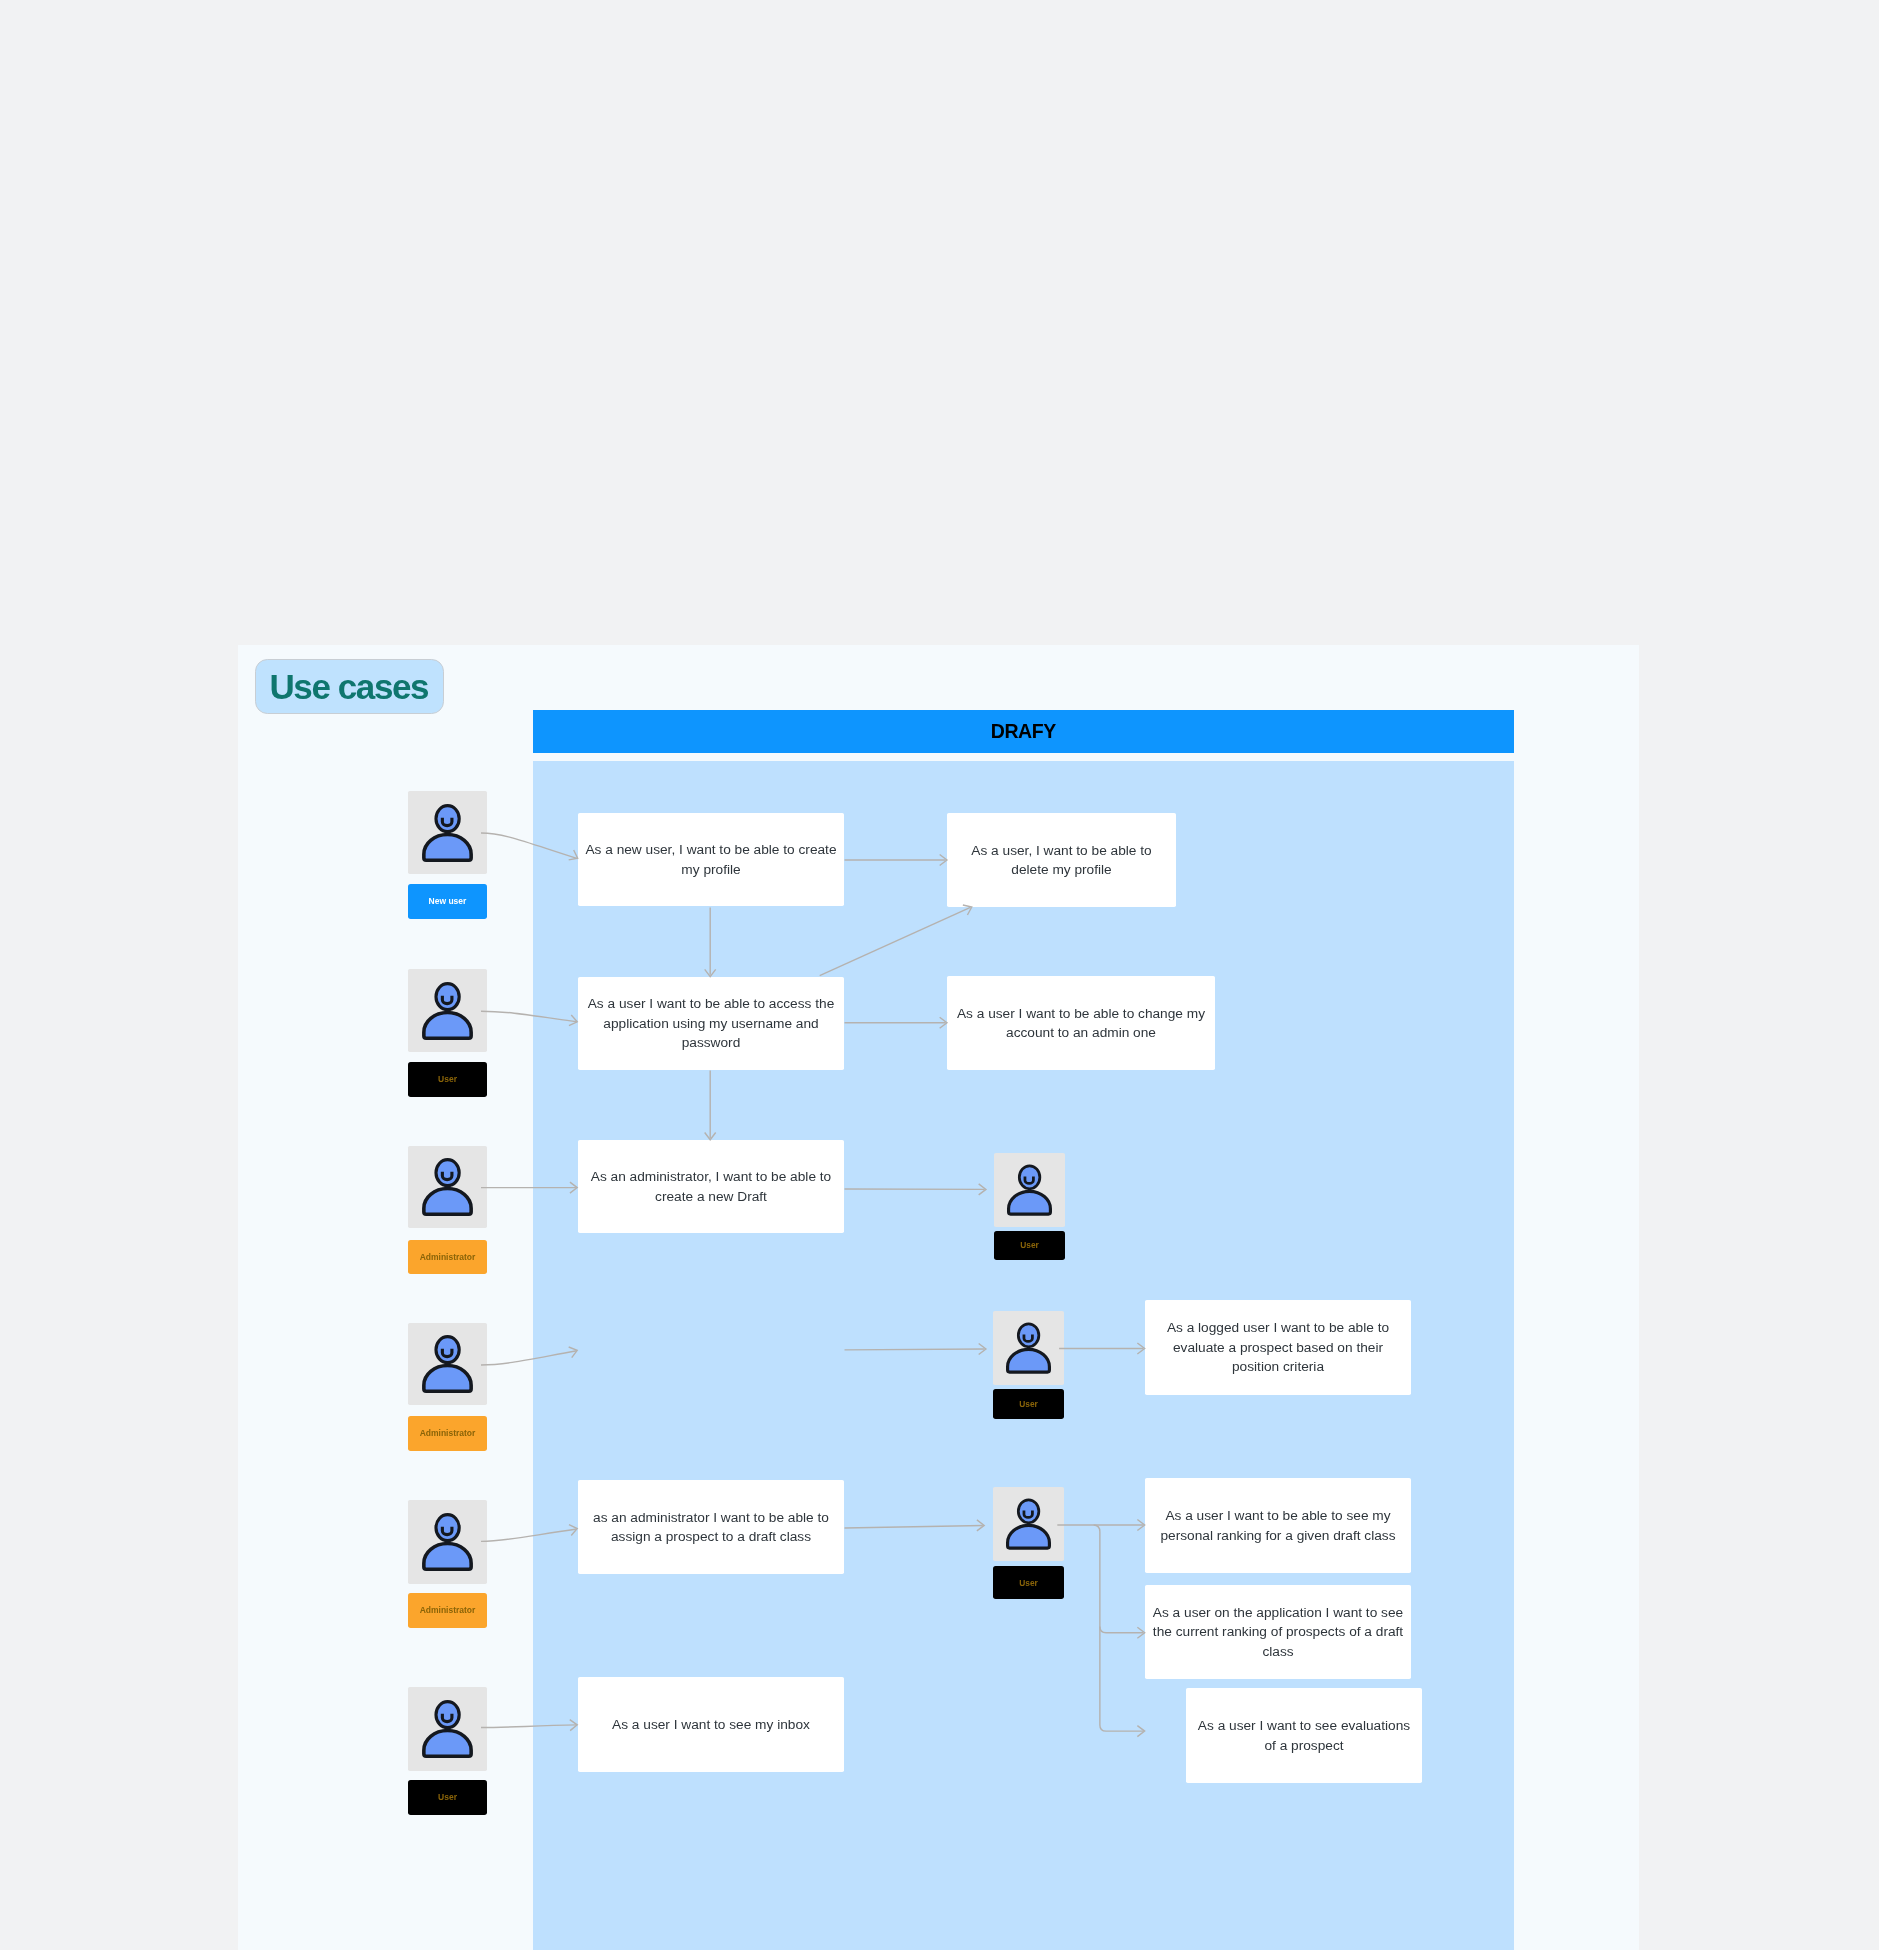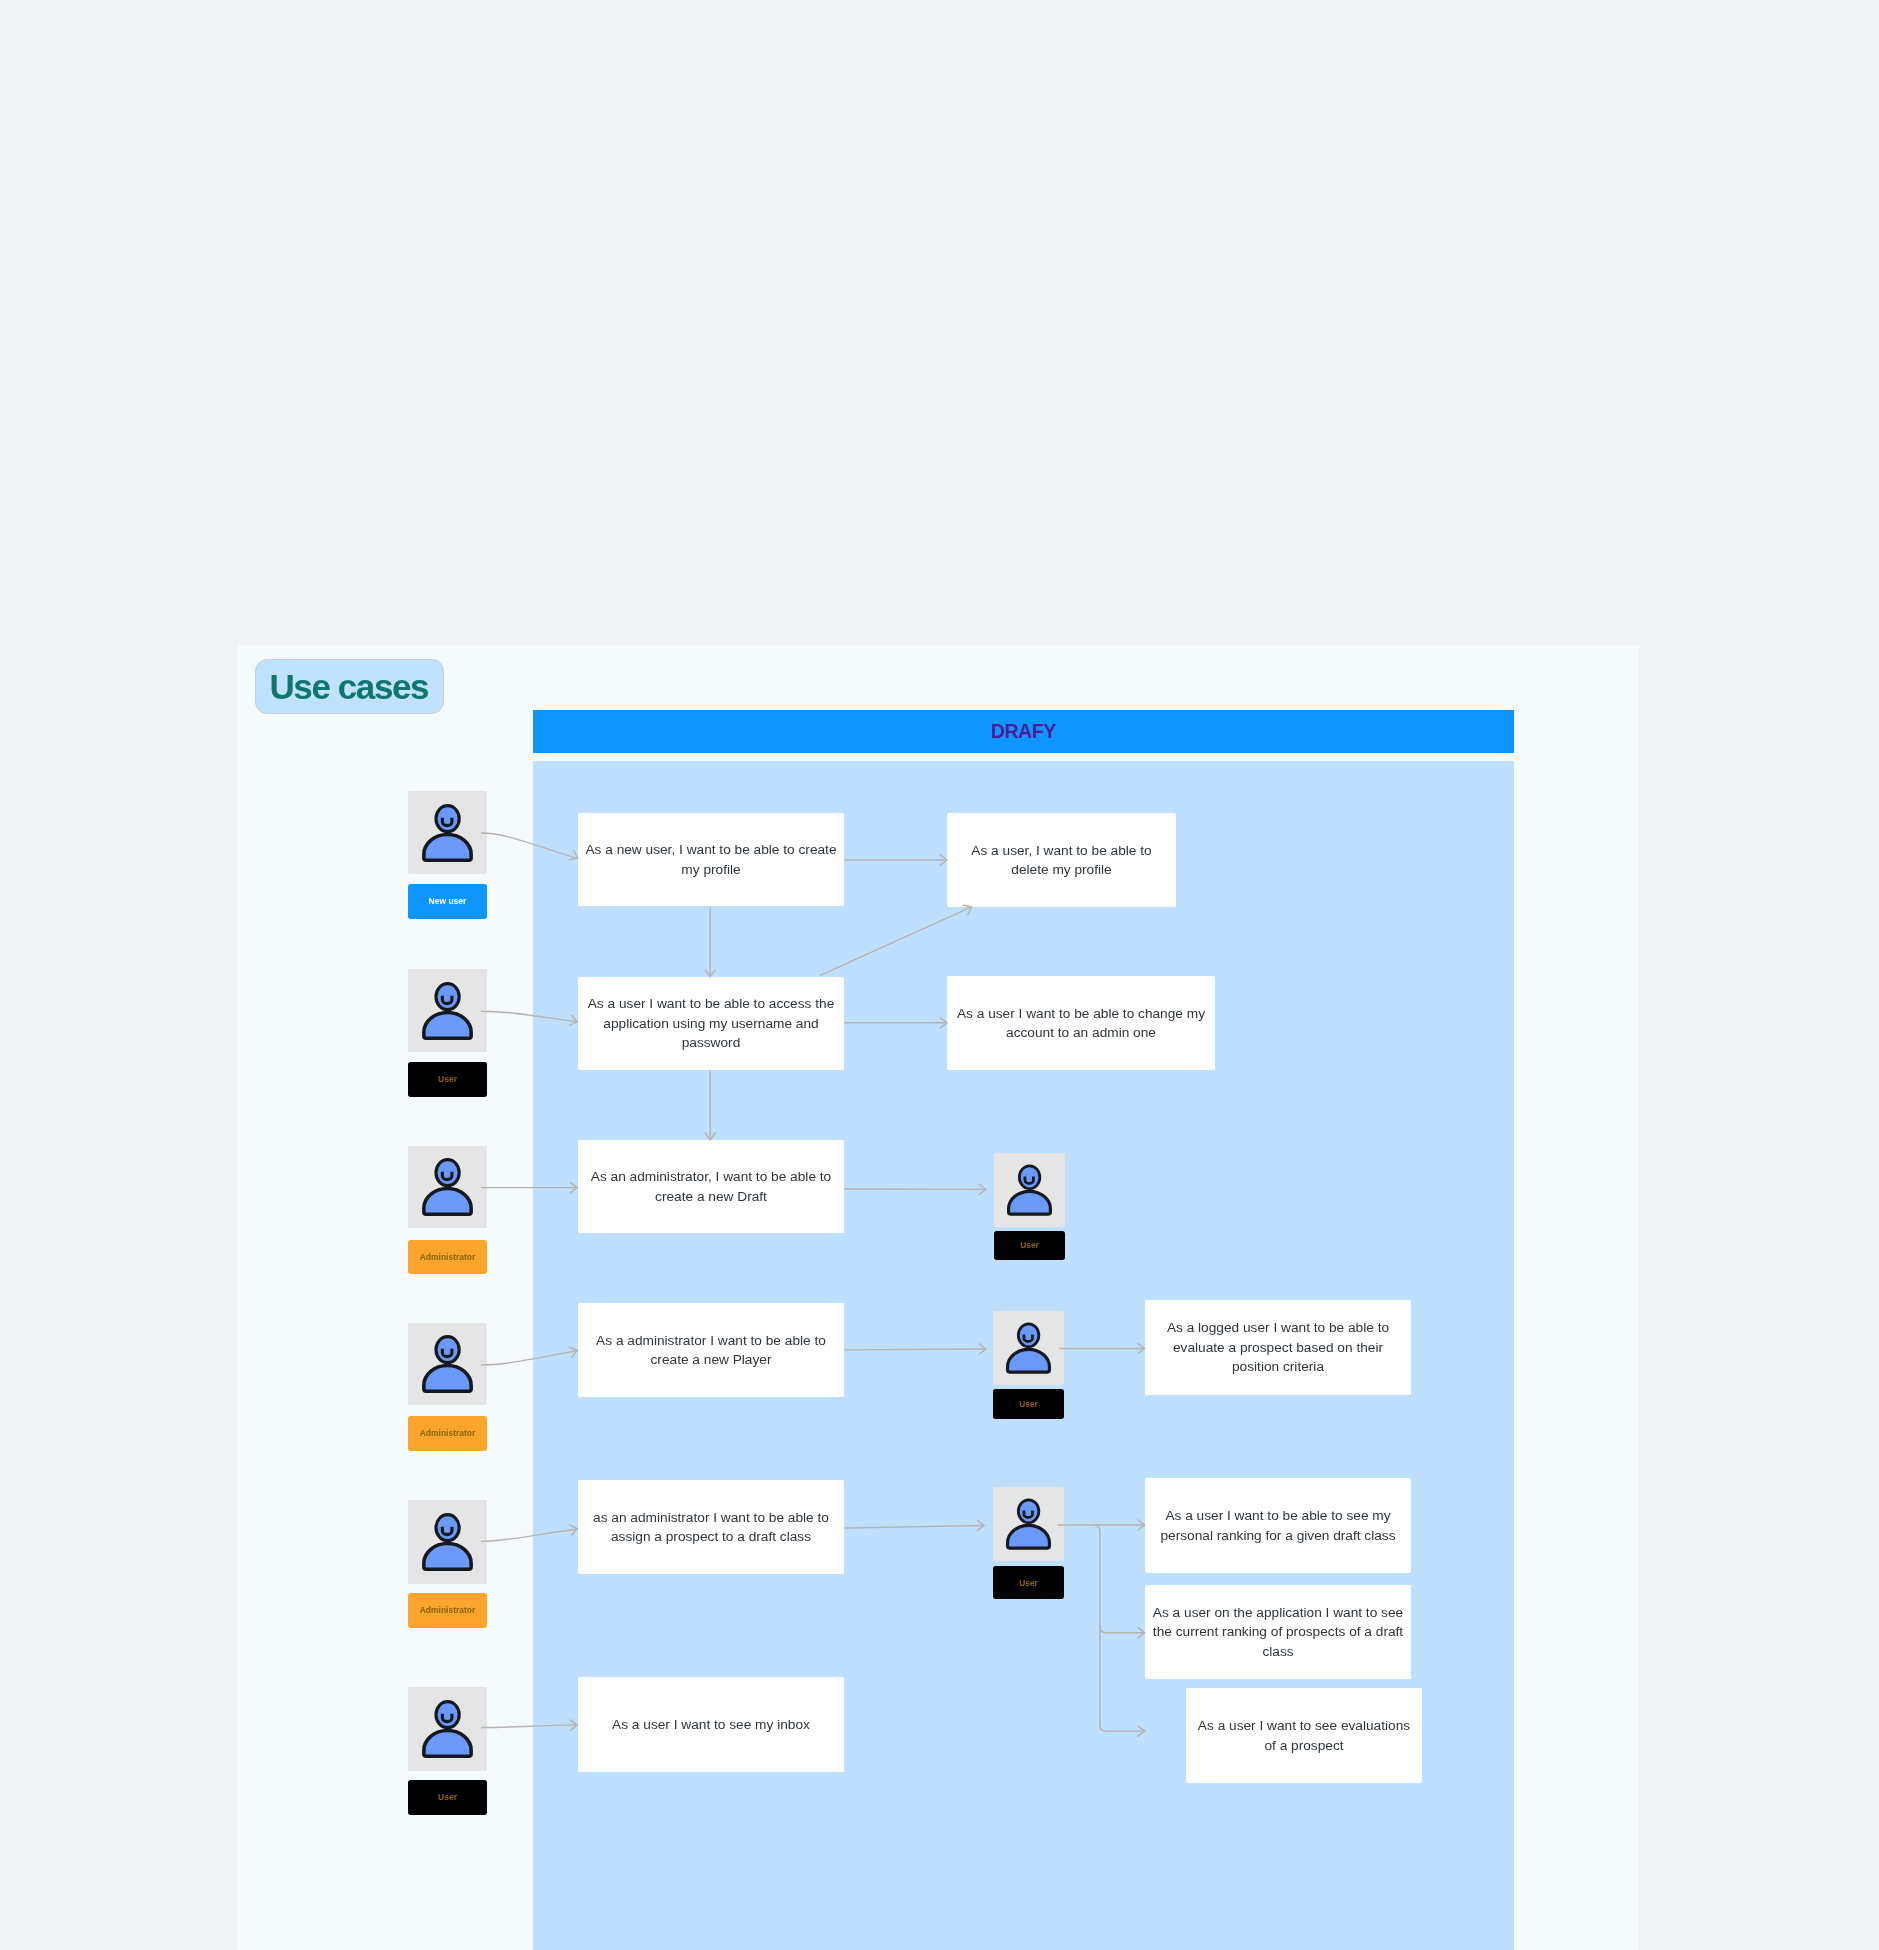--- a/index.html
+++ b/index.html
@@ -8,21 +8,21 @@
        font-family:"Liberation Sans",sans-serif;overflow:hidden;position:relative;}
   #page{position:absolute;left:238px;top:645px;width:1401px;height:1306px;
         background:#f5fafd;overflow:hidden;}
 
   .badge-title{position:absolute;left:17px;top:14px;width:189px;height:55px;
       background:#bfe2fe;border:1.3px solid #c8ced4;border-radius:12.4px;box-sizing:border-box;
       display:flex;align-items:center;justify-content:center;
       font-size:35px;font-weight:700;color:#0f766e;letter-spacing:-1.4px;text-indent:-1.4px;z-index:6;}
 
   .sys-header{position:absolute;left:295px;top:65px;width:981px;height:43px;background:#0e95fe;
-      display:flex;align-items:center;justify-content:center;color:#4c1d95;
+      display:flex;align-items:center;justify-content:center;color:#000000;
       font-size:19.5px;font-weight:700;letter-spacing:-0.4px;text-indent:-0.4px;}
   .sys-body{position:absolute;left:295px;top:116px;width:981px;height:1190px;background:#bee0fe;}
 
   .actor{position:absolute;padding-left:8px;}
   .actor-icon{background:#e5e5e5;border-radius:1.8px;display:flex;align-items:center;justify-content:center;}
   .actor-icon svg{display:block;}
   .actor-label{display:flex;align-items:center;justify-content:center;
       font-weight:600;border-radius:2.7px;white-space:nowrap;}
   .lbl-blue{background:#0e95fe;color:#ffffff;}
   .lbl-yellow{background:#000000;color:#8a6408;}
@@ -200,23 +200,20 @@
     </div>
   <div class="uc" style="left:340px;top:332px;width:266px;height:93px;">
       <span>As a user I want to be able to access the application using my username and password</span>
     </div>
   <div class="uc" style="left:709px;top:331px;width:268px;height:94px;">
       <span>As a user I want to be able to change my account to an admin one</span>
     </div>
   <div class="uc" style="left:340px;top:495px;width:266px;height:93px;">
       <span>As an administrator, I want to be able to create a new Draft</span>
     </div>
-  <div class="uc" style="left:340px;top:658px;width:266px;height:94px;">
-      <span>As a administrator I want to be able to create a new Player</span>
-    </div>
   <div class="uc" style="left:907px;top:655px;width:266px;height:95px;">
       <span>As a logged user I want to be able to evaluate a prospect based on their position criteria</span>
     </div>
   <div class="uc" style="left:340px;top:835px;width:266px;height:94px;">
       <span>as an administrator I want to be able to assign a prospect to a draft class</span>
     </div>
   <div class="uc" style="left:907px;top:833px;width:266px;height:95px;">
       <span>As a user I want to be able to see my personal ranking for a given draft class</span>
     </div>
   <div class="uc" style="left:907px;top:940px;width:266px;height:94px;">

